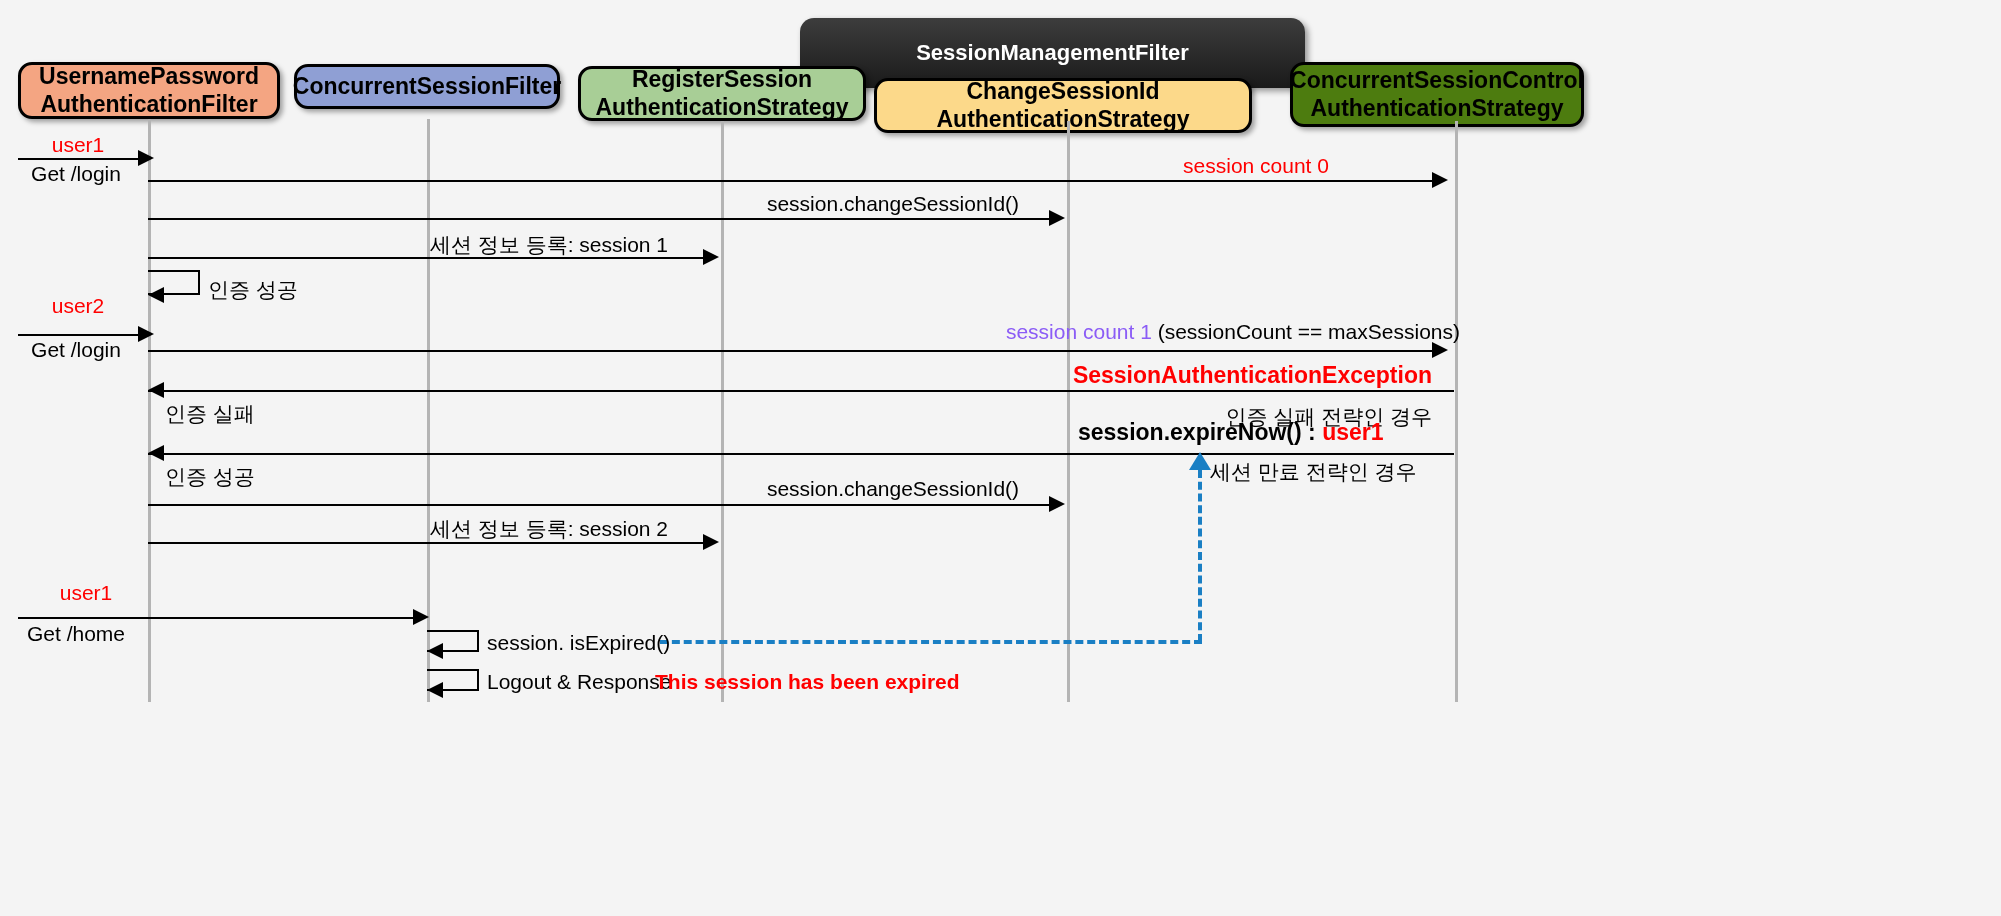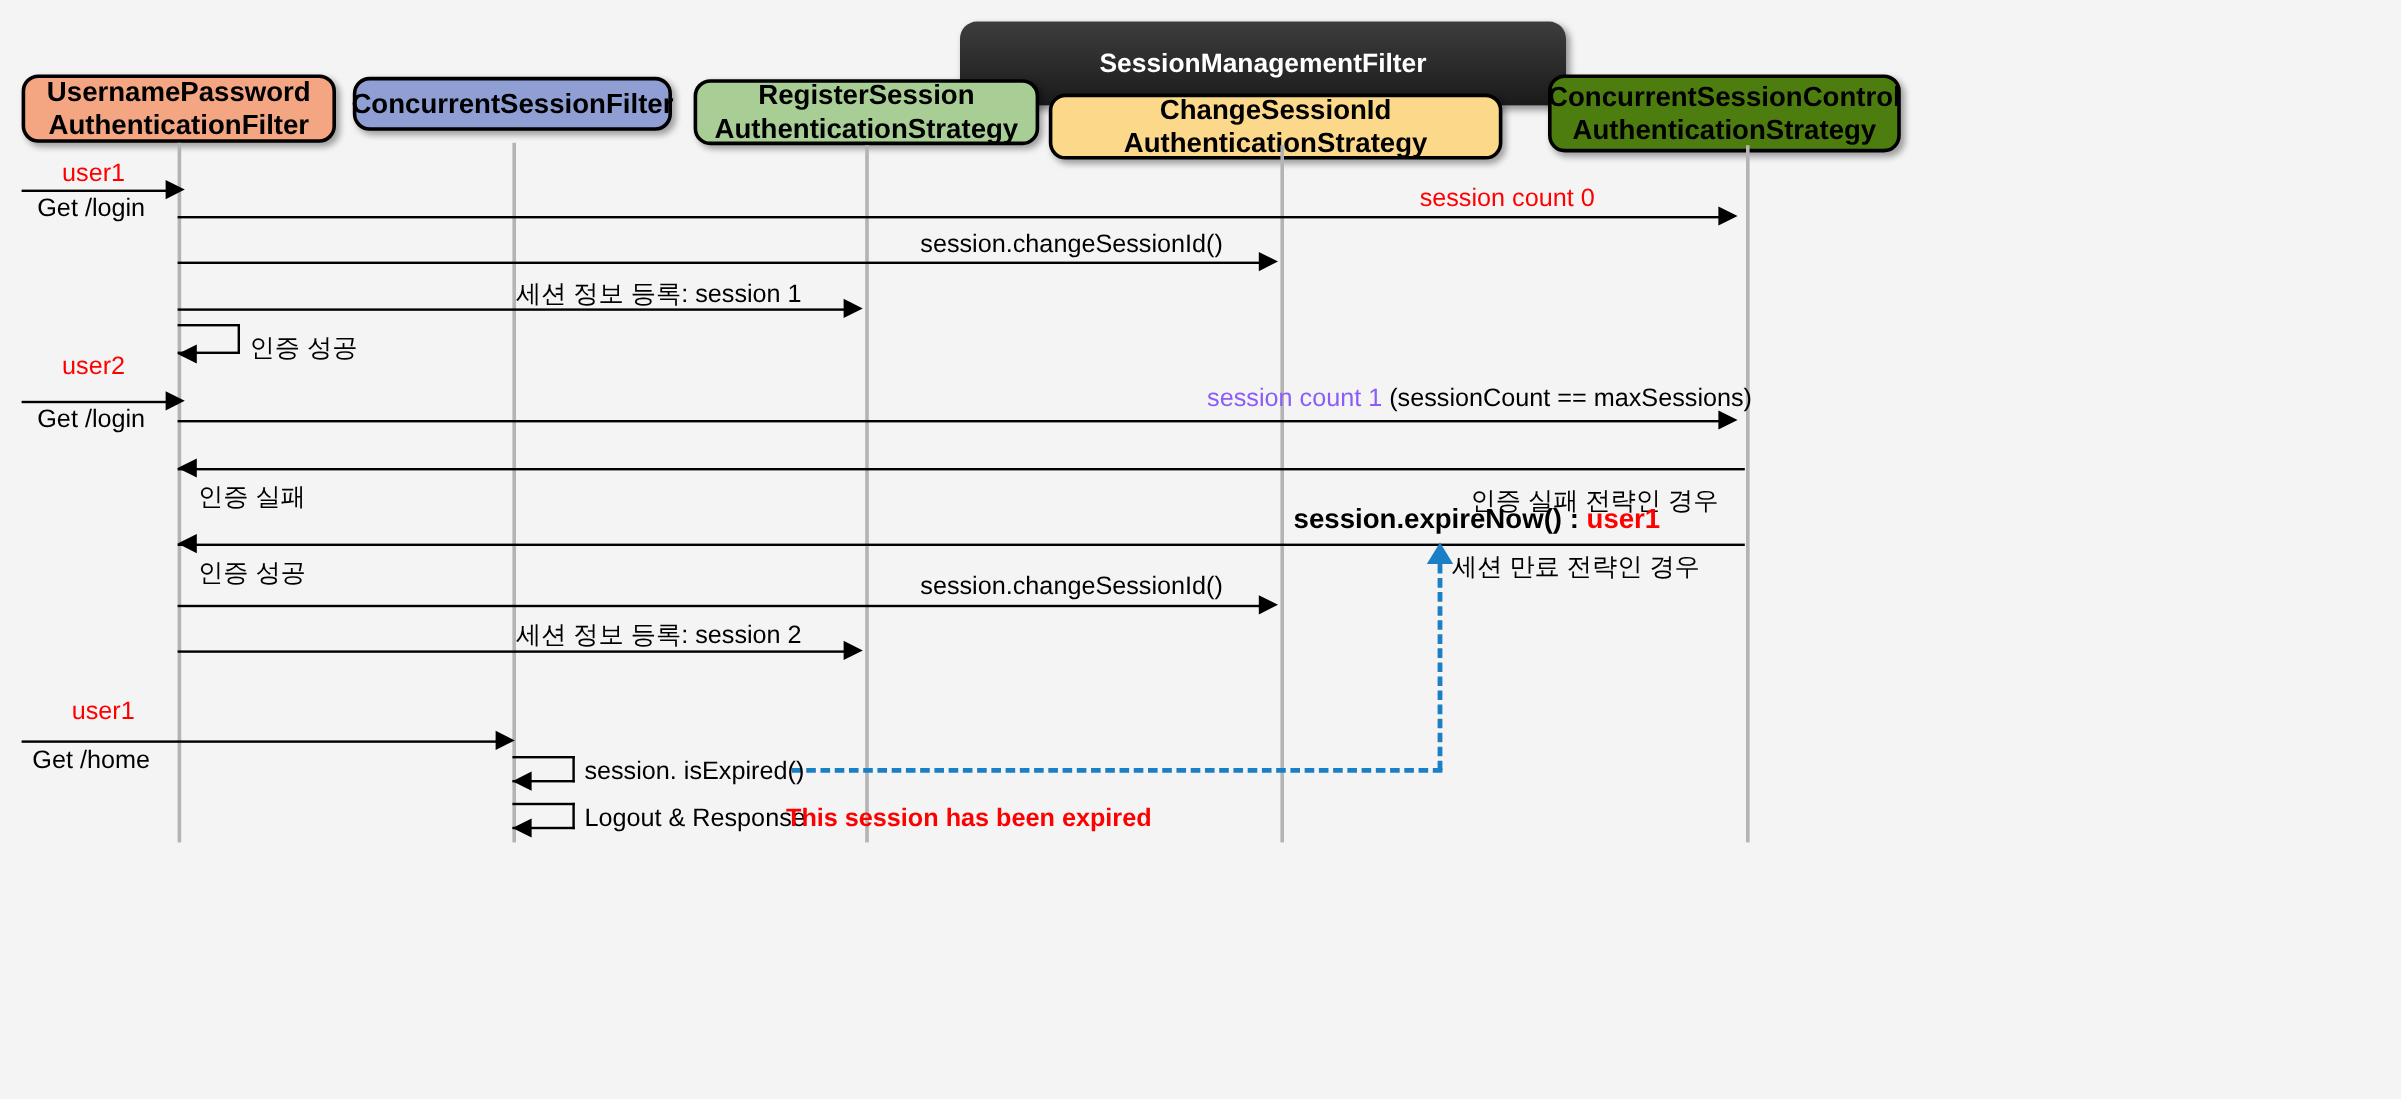--- a/index.html
+++ b/index.html
@@ -173,20 +173,21 @@
   <div class="lbl center" style="left:76px; top:338px;">Get /login</div>
 
   <div class="arrow-line" style="left:148px; top:350px; width:1290px;"></div>
   <div class="arrow-head-r" style="left:1432px; top:342px;"></div>
   <div class="lbl right" style="left:1460px; top:320px;">
     <span class="red" style="color:#8b5cf6;">session count 1</span><span> (sessionCount == maxSessions)</span>
   </div>
 
   <div class="arrow-line" style="left:148px; top:390px; width:1306px;"></div>
   <div class="arrow-head-l" style="left:148px; top:382px;"></div>
+  <div class="lbl red bold big right" style="left:1432px; top:362px;">SessionAuthenticationException</div>
 
   <div class="lbl" style="left:165px; top:400px;">인증 실패</div>
 
   <div class="lbl right" style="left:1432px; top:403px;">인증 실패 전략인 경우</div>
 
   <div class="arrow-line" style="left:148px; top:453px; width:1306px;"></div>
   <div class="arrow-head-l" style="left:148px; top:445px;"></div>
   <div class="lbl bold big" style="left:1078px; top:419px;">
     <span>session.expireNow() : </span><span class="red" style="color:#ff0000;">user1</span>
   </div>

